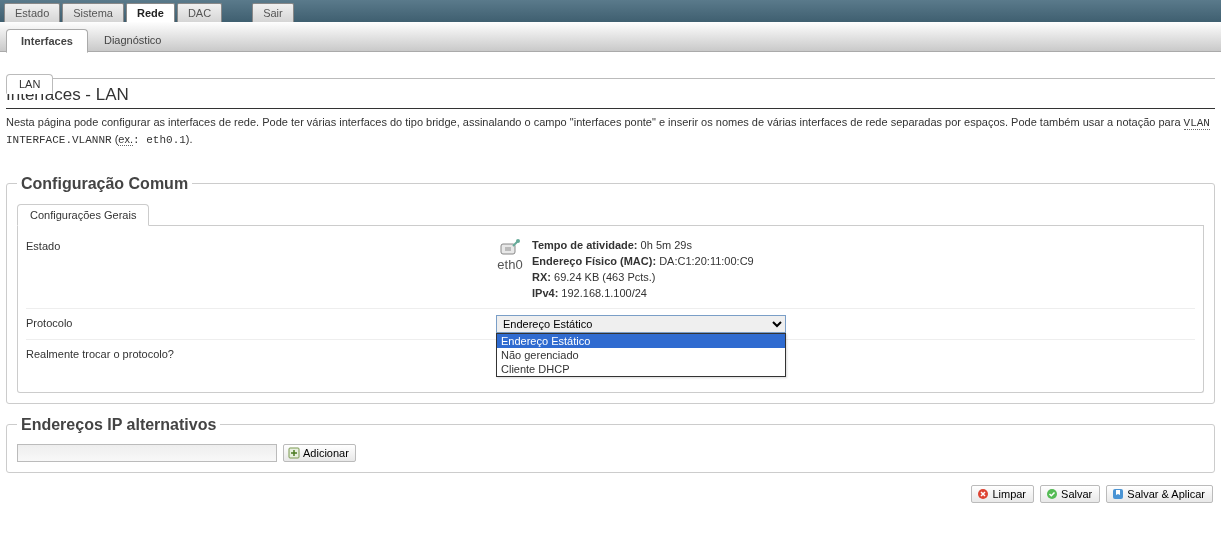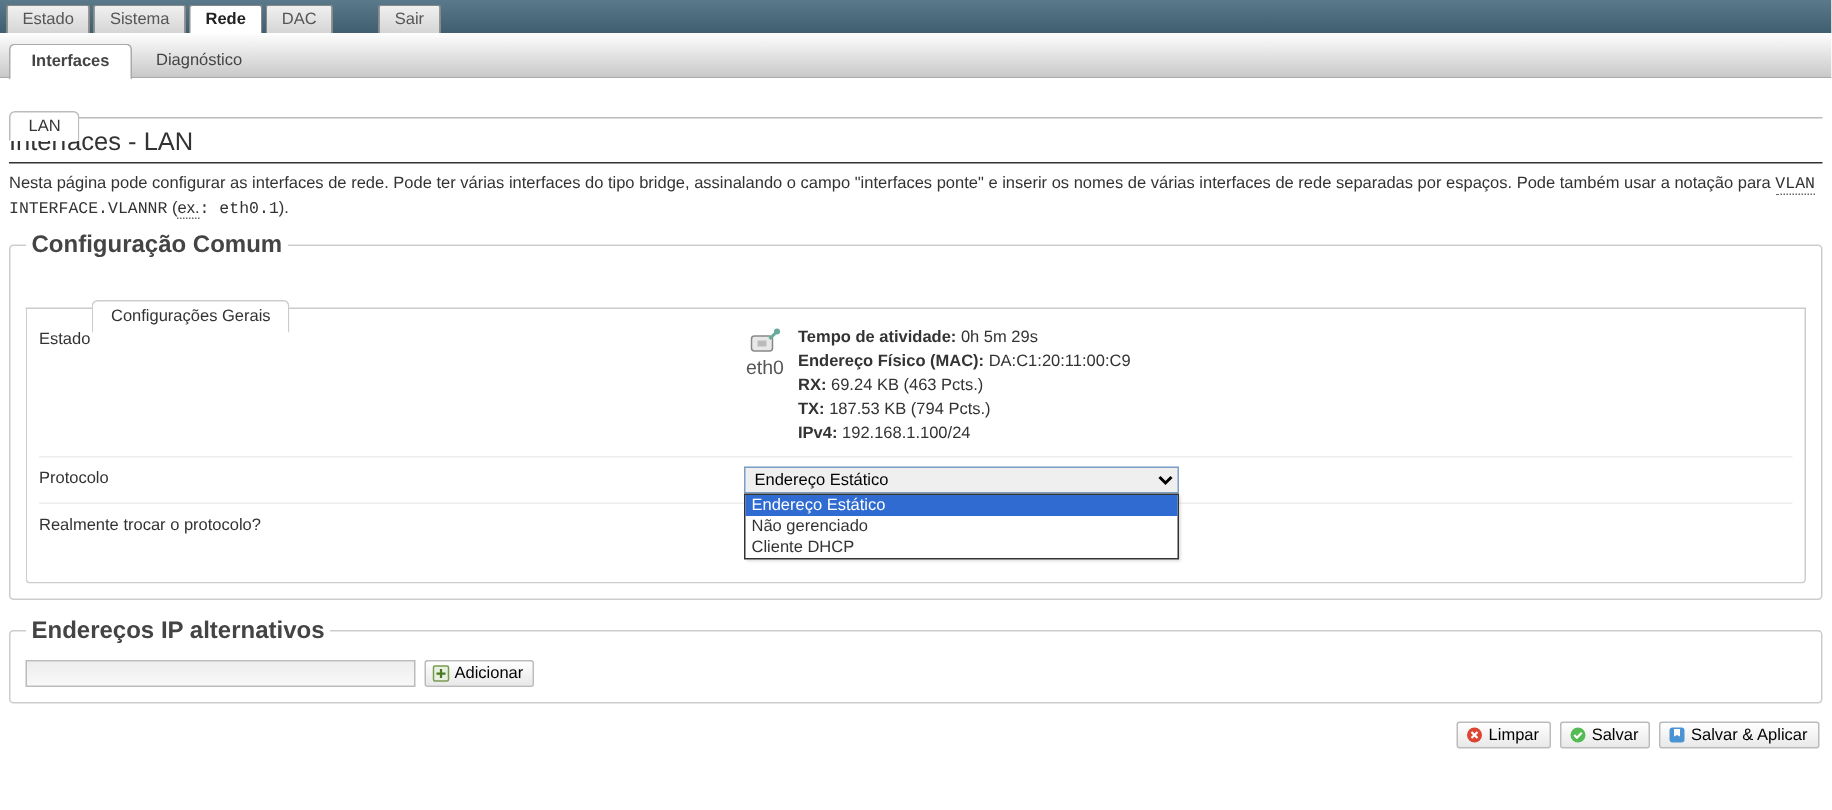--- a/index.html
+++ b/index.html
@@ -78,21 +78,21 @@
   }
   h2.page-title {
     font-size: 17px;
     margin: 6px 0 4px 0;
     padding-bottom: 3px;
     border-bottom: 1px solid #333;
     font-weight: normal;
   }
   p.desc {
     font-size: 11px;
-    margin: 6px 0 6px 0;
+    margin: 6px 0 26px 0;
     line-height: 1.45;
     color: #333;
   }
   p.desc .tt { font-family: "Courier New", monospace; }
   p.desc .dotted { border-bottom: 1px dotted #666; }
   fieldset {
     border: 1px solid #ccc;
     border-radius: 3px;
     margin: 0 0 12px 0;
     padding: 10px 10px 10px 10px;
@@ -109,23 +109,22 @@
     border-bottom: 1px solid #ccc;
     margin-bottom: 0;
   }
   .innertab {
     border: 1px solid #ccc;
     border-bottom: 1px solid #fff;
     border-radius: 4px 4px 0 0;
     padding: 4px 12px;
     background: #fff;
     position: relative;
-    top: 17px;
-    cursor: pointer;
-    margin-left: 44px;
+    top: 1px;
+    cursor: pointer;
   }
   .cbi-panel {
     border: 1px solid #ccc;
     border-top: none;
     border-radius: 0 0 3px 3px;
     padding: 6px 8px 8px 8px;
   }
   .cbi-row {
     display: flex;
     border-top: 1px solid #eee;
@@ -266,21 +265,20 @@
               <rect x="5" y="9" width="6" height="4" fill="#bbb"></rect>
               <path d="M13 8 L18 3" stroke="#6a9" stroke-width="2"></path>
               <circle cx="18" cy="3" r="2" fill="#6a9"></circle>
             </svg>
             <div class="iflabel">eth0</div>
           </div>
           <div class="net-info">
             <div><span class="k">Tempo de atividade:</span><span> 0h 5m 29s</span></div>
             <div><span class="k">Endereço Físico (MAC):</span><span> DA:C1:20:11:00:C9</span></div>
             <div><span class="k">RX:</span><span> 69.24 KB (463 Pcts.)</span></div>
-            <div><span class="k">TX:</span><span> 187.53 KB (794 Pcts.)</span></div>
             <div><span class="k">IPv4:</span><span> 192.168.1.100/24</span></div>
           </div>
         </div>
       </div>
 
       <div class="cbi-row">
         <div class="cbi-label">Protocolo</div>
         <div class="cbi-value proto-wrap">
           <select class="proto">
             <option>Endereço Estático</option>

